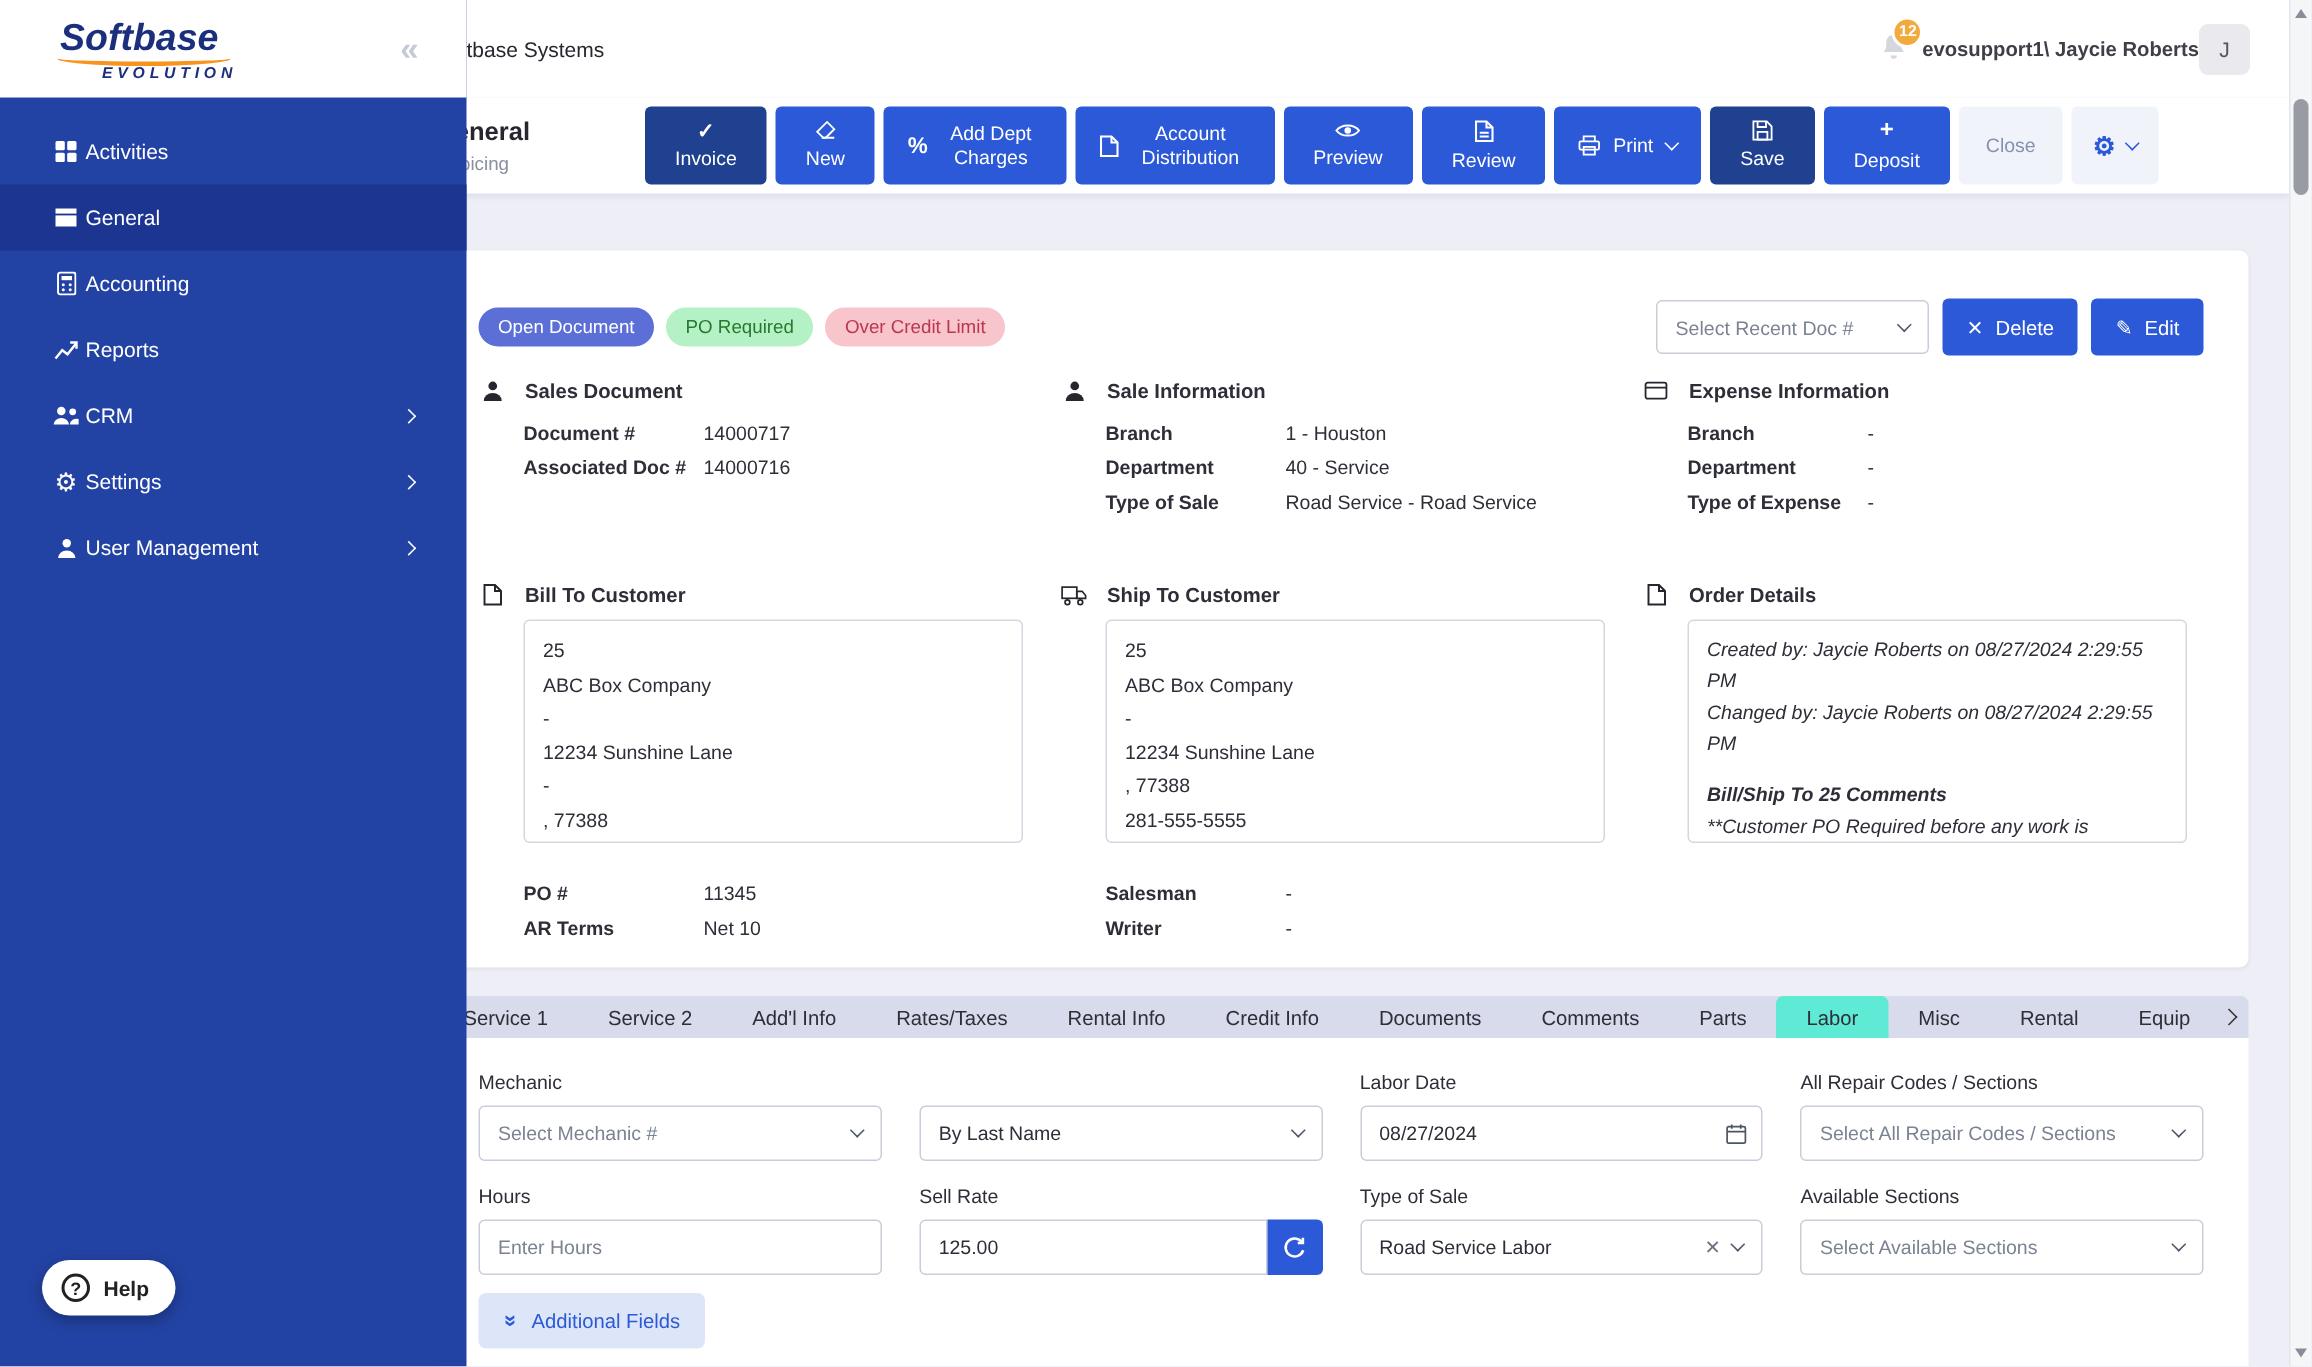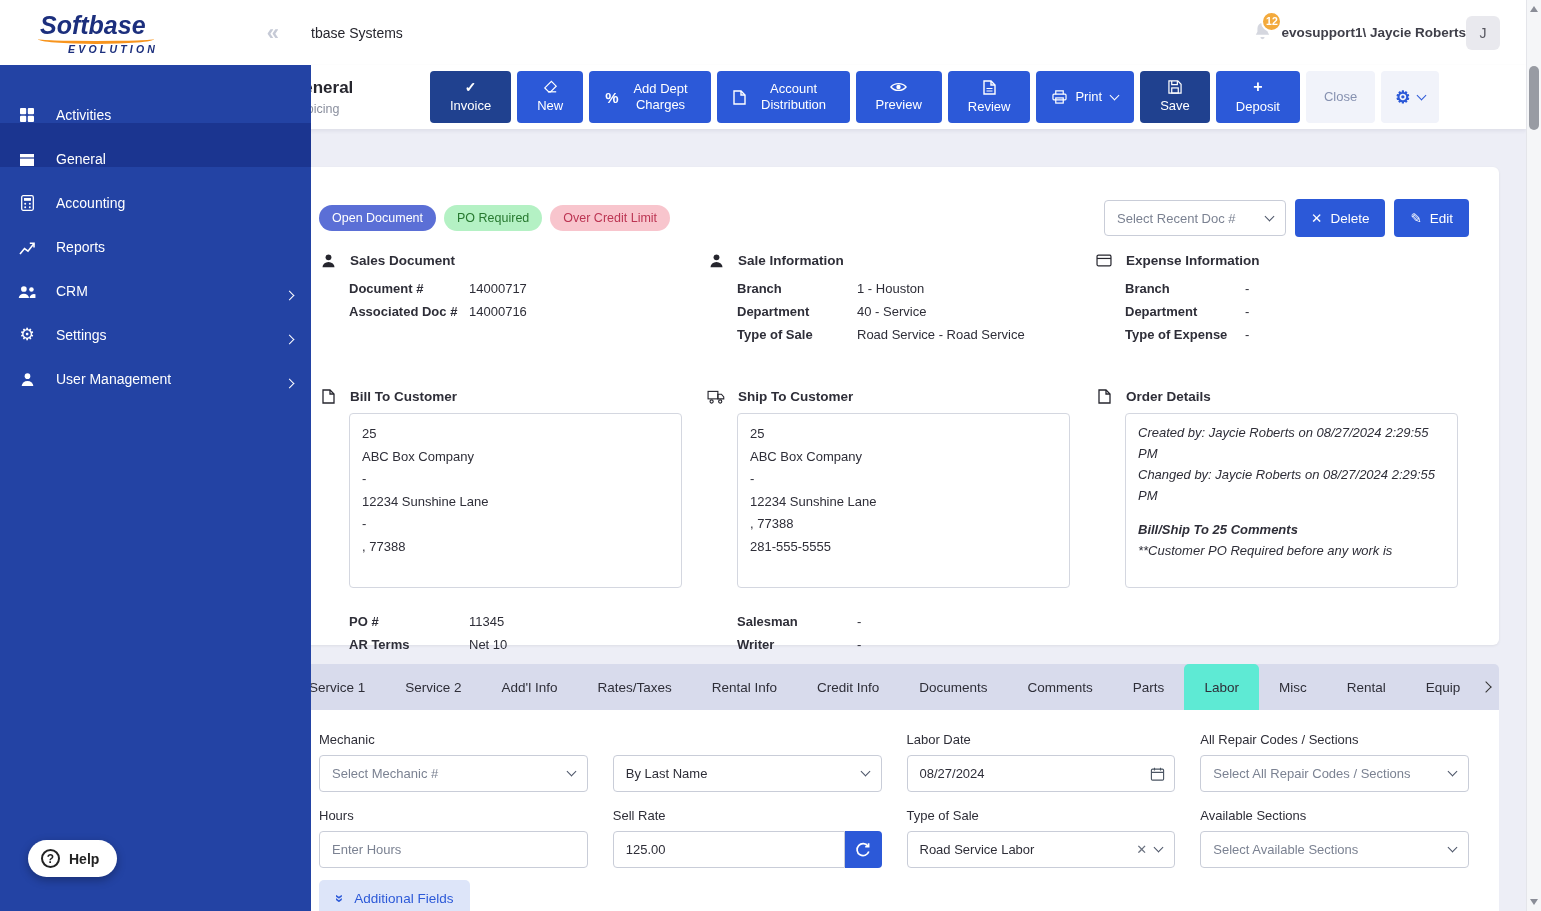--- a/index.html
+++ b/index.html
@@ -8,21 +8,21 @@
   button{font-family:inherit;border:none;cursor:pointer;background:none;color:inherit}
 
   
   .sidebar{position:absolute;left:0;top:0;width:311px;height:100%;background:#2343a4;z-index:6}
   .logo-area{height:65px;background:#fff;display:flex;flex-direction:column;justify-content:center;padding-left:40px;position:relative}
   .logo-main{font-style:italic;font-weight:700;font-size:25px;color:#1c2f7d;position:relative;display:inline-block;width:118px}
   .swoosh{position:absolute;left:-2px;right:4px;bottom:-4px;height:10px;border-bottom:3px solid #f7941d;border-radius:50%}
   .logo-sub{font-style:italic;font-weight:700;font-size:10.5px;letter-spacing:3.2px;color:#1c2f7d;margin:3px 0 0 28px}
   .collapse{position:absolute;right:32px;top:50%;transform:translateY(-50%);color:#c6cad6;font-size:22px;font-weight:700}
   .nav{padding-top:14px}
-  .nav-item{height:44px;display:flex;align-items:flex-end;gap:20px;padding:0 18px;color:#fff;font-size:14px;cursor:pointer}
+  .nav-item{height:44px;display:flex;align-items:center;gap:4px;padding:0 35px;color:#fff;font-size:14px;cursor:pointer}
   .nav-item.active{background:#1b3590}
   .nav-icon{width:18px;display:flex;justify-content:center;align-items:center}
   .nav-gear{font-size:17px;color:#fff;line-height:1}
   .nav-chev{margin-left:auto;width:7px;height:7px;border-right:1.6px solid #fff;border-bottom:1.6px solid #fff;transform:rotate(-45deg)}
   .help{position:absolute;left:28px;bottom:34px;background:#fff;border-radius:22px;padding:9px 18px 9px 13px;display:flex;align-items:center;gap:9px;font-size:14px;font-weight:700;color:#222;box-shadow:0 3px 10px rgba(0,0,0,.3);z-index:9}
   .help-q{width:19px;height:19px;border:2px solid #222;border-radius:50%;font-size:12px;display:flex;align-items:center;justify-content:center;font-weight:700}
 
   
   .main{position:absolute;left:264px;right:15px;top:0;bottom:0}
   .topbar{height:65px;background:#fff;display:flex;align-items:center;padding:0 26px}
@@ -64,28 +64,28 @@
 
   .info-grid{display:grid;grid-template-columns:388px 388px 1fr;margin-top:16px}
   .info-grid.first{height:120px}
   .info-grid.second{}
   .sec-head{display:flex;align-items:center;gap:13px;font-weight:700;font-size:13.5px}
   .sec-icon{width:18px;display:flex;justify-content:center}
   .sec-body{padding-left:30px;margin-top:9px}
   .irow{display:flex;font-size:13px;line-height:23px}
   .ilabel{width:120px;font-weight:700;flex:none;padding-right:8px}
   .ivalue{flex:1}
-  .addr-box{width:333px;height:175px;border:1px solid #d4d7e0;border-radius:4px;padding:9px 12px;font-size:13px;line-height:22.5px;overflow:hidden}
+  .addr-box{width:333px;height:149px;border:1px solid #d4d7e0;border-radius:4px;padding:9px 12px;font-size:13px;line-height:22.5px;overflow:hidden}
   .order-box{font-style:italic;line-height:20.5px}
   .order-p{margin-bottom:1px}
   .order-title{font-weight:700;margin-top:14px}
   .meta-grid{display:grid;grid-template-columns:388px 1fr;margin-top:22px}
 
   
-  .tabs{margin-top:19px;height:46px;background:#d8dbec;border-radius:5px 5px 0 0;display:flex;position:relative;overflow:hidden}
+  .tabs{margin-top:19px;height:28px;background:#d8dbec;border-radius:5px 5px 0 0;display:flex;position:relative;overflow:hidden}
   .tab{display:flex;align-items:center;padding:0 20px;font-size:13.5px;color:#2e2e38;white-space:nowrap;cursor:pointer}
   .tab.active{background:#5eead4;border-radius:5px 5px 0 0}
   .tabs-more{position:absolute;right:2px;top:0;bottom:0;width:22px;display:flex;align-items:center;justify-content:center;cursor:pointer}
   .chev-r{width:8px;height:8px;border-right:1.8px solid #333;border-bottom:1.8px solid #333;transform:rotate(-45deg)}
 
   
   .panel{background:#fff;height:300px;padding:22px 30px 0}
   .form-grid{display:grid;grid-template-columns:repeat(4,1fr);column-gap:25px}
   .flabel{font-size:13px;margin-bottom:7px;height:16px}
   .control{height:37px}

